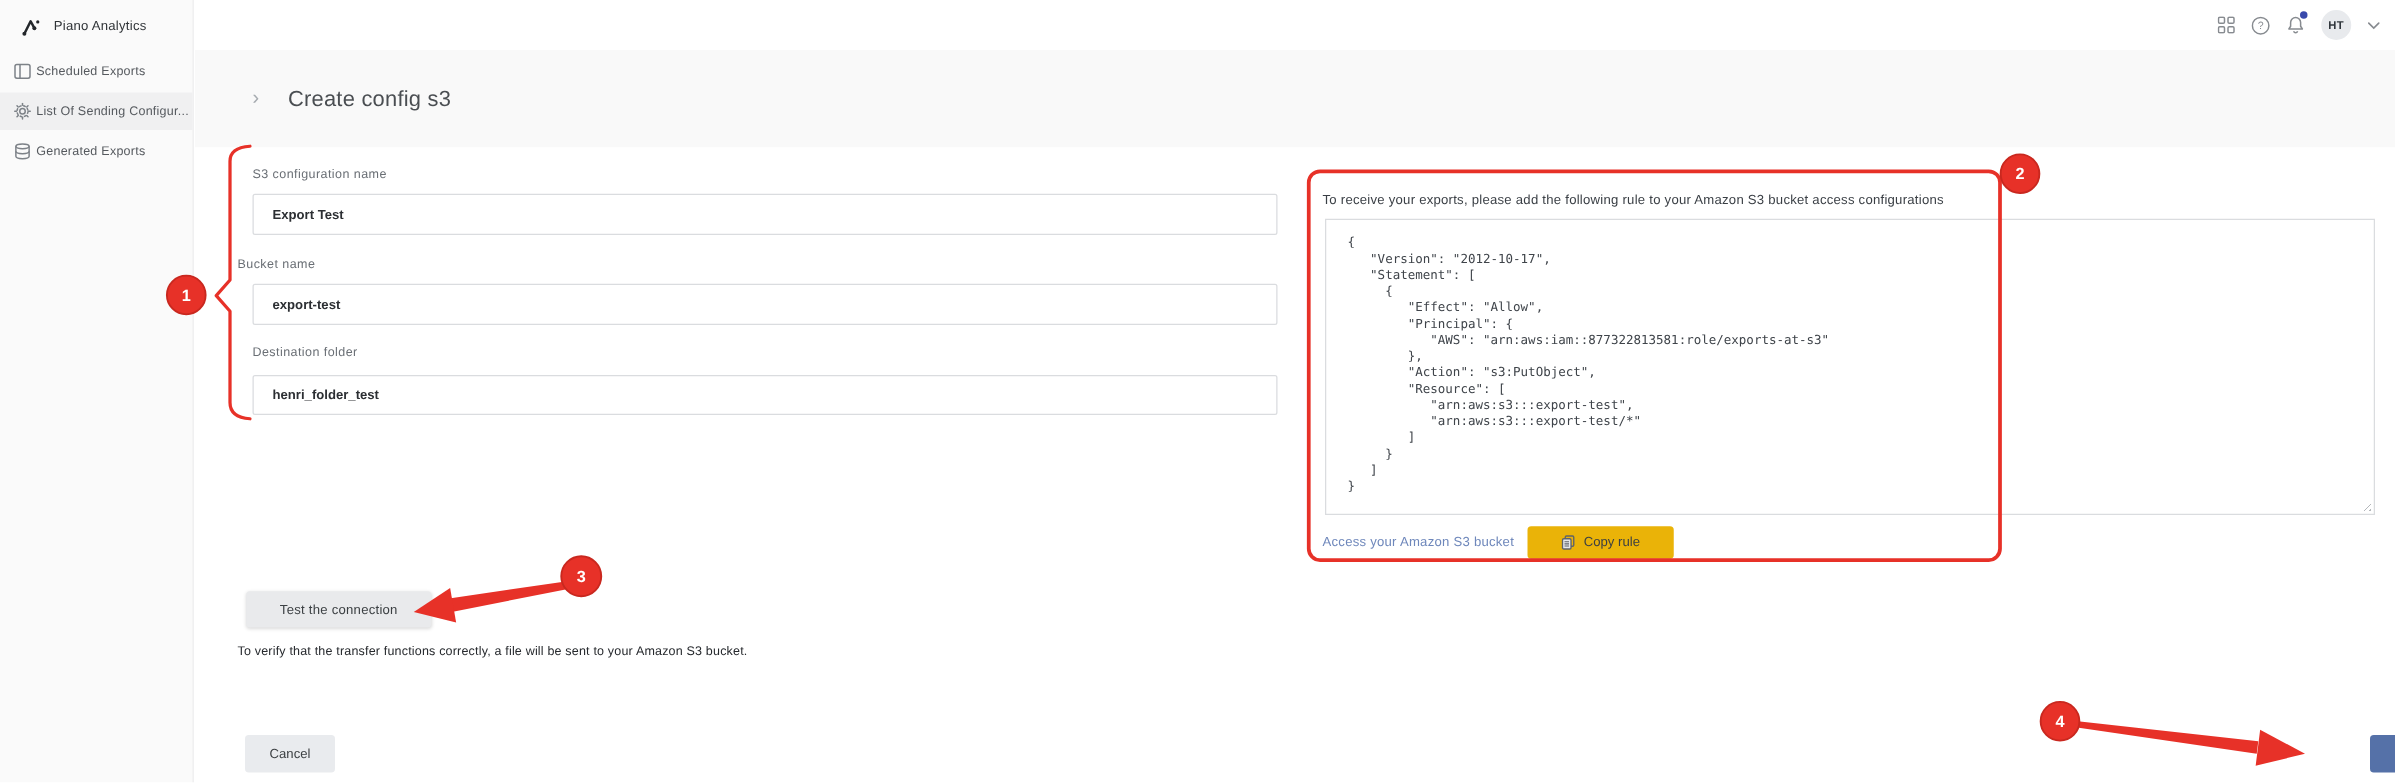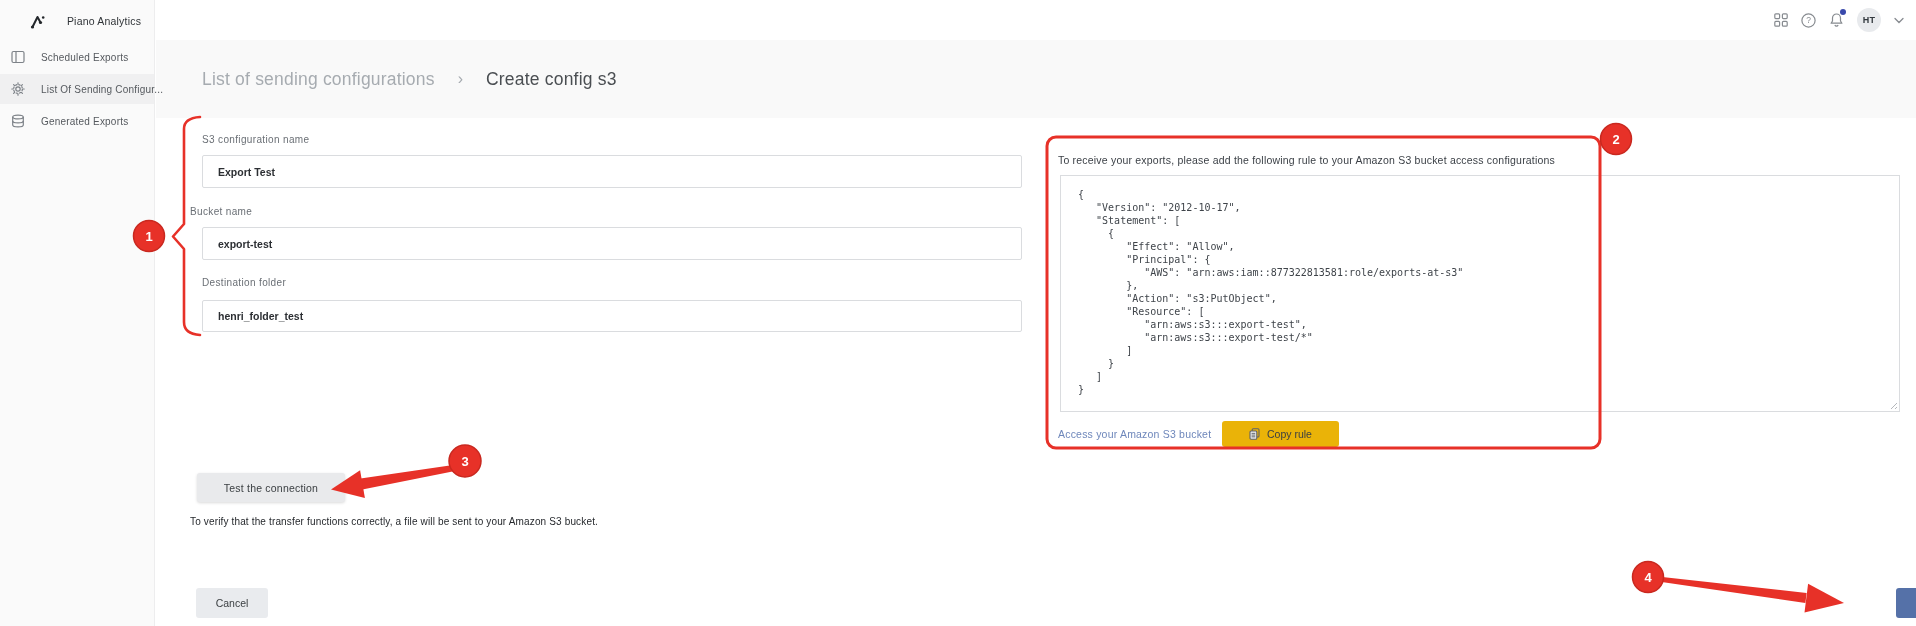--- a/index.html
+++ b/index.html
@@ -3,24 +3,24 @@
 <meta charset="utf-8">
 <style>
   * { box-sizing: border-box; margin: 0; padding: 0; }
   html,body { width: 1916px; height: 626px; }
   body { font-family: "Liberation Sans", sans-serif; background: #fff; overflow: hidden; }
   .app { position: relative; width: 1916px; height: 626px; background: #fff; }
 
   
   .sidebar { position: absolute; left: 0; top: 0; width: 155px; height: 626px;
              background: #fafafa; border-right: 1px solid #ededee; z-index: 2; }
-  .brand { display: flex; align-items: center; gap: 21px; padding: 10px 0 0 16px; height: 32px; justify-content: center; }
+  .brand { display: flex; align-items: center; gap: 10px; padding: 10px 0 0 16px; height: 32px; }
   .brand-label { font-size: 10.5px; color: #2f3337; letter-spacing: .2px; }
   .nav { margin-top: 10px; }
-  .nav-item { display: flex; align-items: center; gap: 16px; height: 30px; margin-bottom: 2px;
+  .nav-item { display: flex; align-items: center; gap: 4px; height: 30px; margin-bottom: 2px;
               padding-left: 11px; cursor: pointer; }
   .nav-item.active { background: #f0f0f1; }
   .nav-label { font-size: 10px; color: #55595e; letter-spacing: .2px; white-space: nowrap; }
   .nav-icon { flex: 0 0 auto; display: flex; }
 
   
   .topbar { position: absolute; left: 156px; top: 0; right: 0; height: 40px; background: #fff; }
   .topbar-icons { position: absolute; right: 12px; top: 0; height: 40px;
                   display: flex; align-items: center; gap: 13px; }
   .icon-btn { display: flex; align-items: center; justify-content: center; cursor: pointer; position: relative; }
@@ -169,21 +169,20 @@
       <span class="icon-btn">
         <svg width="10" height="7" viewBox="0 0 10 7">
           <polyline points="1,1.5 5,5.5 9,1.5" fill="none" stroke="#878b90" stroke-width="1.3" stroke-linecap="round"></polyline>
         </svg>
       </span>
     </div>
   </header>
 
   <div class="crumb-band">
     <div class="crumbs">
-      <span class="crumb-parent">List of sending configurations</span>
       <span class="crumb-sep">›</span>
       <span class="crumb-current">Create config s3</span>
     </div>
   </div>
 
   <main class="content"></main>
 
   <span class="field-label lbl-1">S3 configuration name</span>
   <input class="field-input in-1" type="text" value="Export Test" style="">
   <span class="field-label lbl-2">Bucket name</span>

